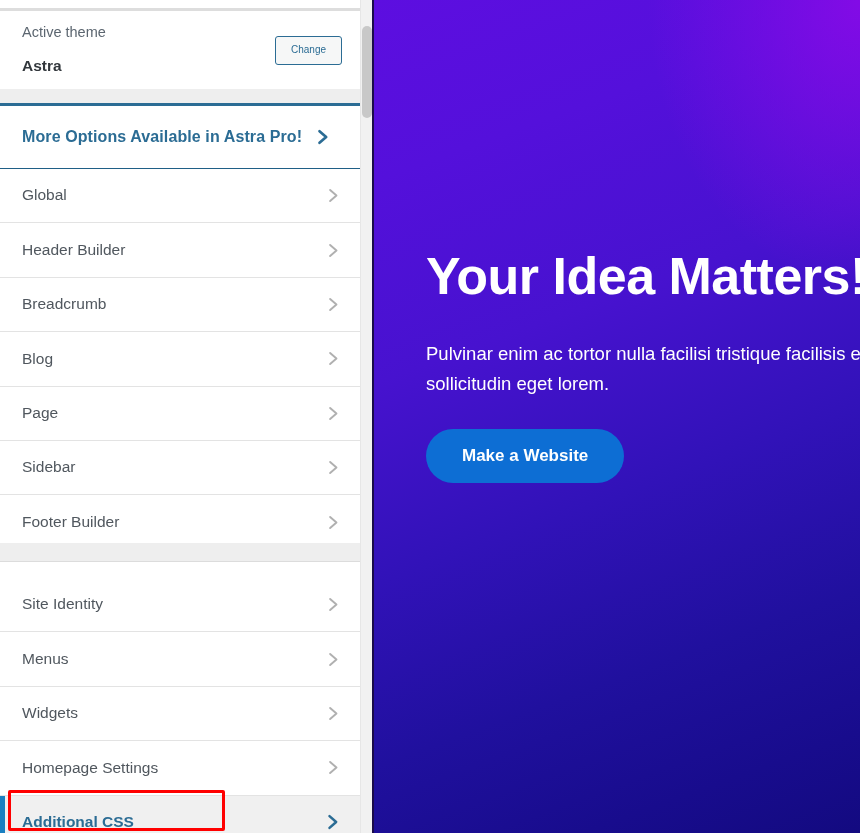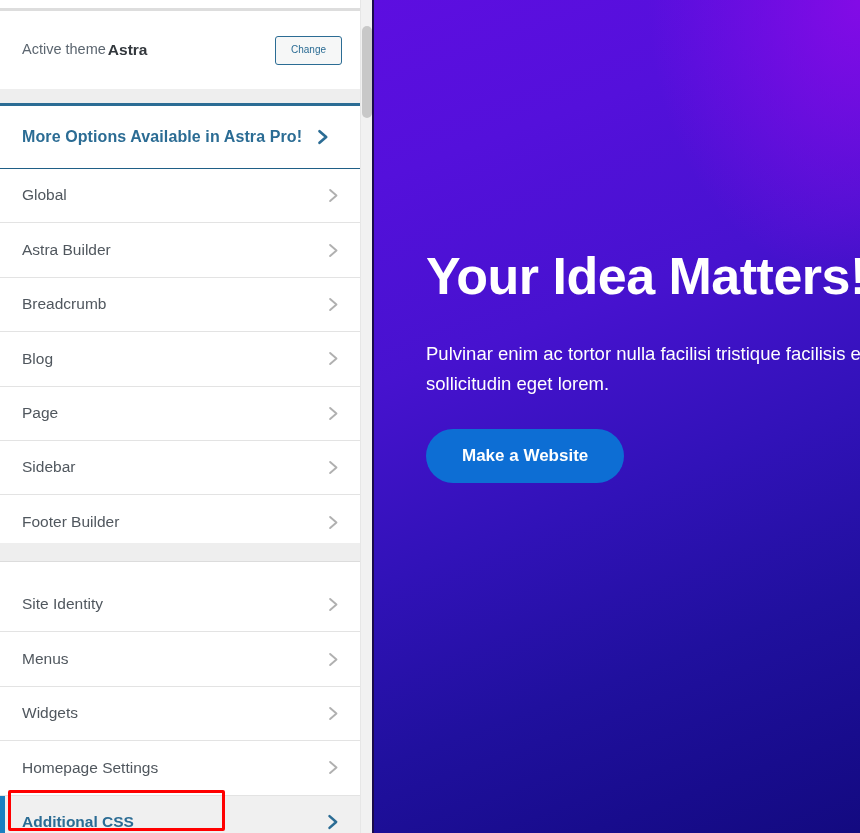--- a/index.html
+++ b/index.html
@@ -47,21 +47,21 @@
     top: 11px;
     left: 0;
     width: 360px;
     height: 78px;
     background: #ffffff;
     display: flex;
     align-items: center;
     justify-content: space-between;
     padding: 0 18px 0 22px;
   }
-  .theme-meta { display: flex; flex-direction: row; gap: 2px; }
+  .theme-meta { display: flex; flex-direction: column; gap: 14px; }
   .theme-label {
     font-size: 14.5px;
     color: #5c6670;
     line-height: 1.35;
   }
   .theme-name {
     font-size: 15.5px;
     font-weight: bold;
     color: #32373c;
     line-height: 1.35;
@@ -294,21 +294,21 @@
     <div class="section-list group-a">
       <div class="section-row">
         <span class="row-label">Global</span>
         <span class="chev">
           <svg width="19" height="19" viewBox="0 0 24 24" fill="none" stroke="#b0b0b0" stroke-width="2.4" stroke-linecap="round" stroke-linejoin="round">
             <polyline points="9 5 17 12 9 19"></polyline>
             </svg>
         </span>
       </div>
       <div class="section-row">
-        <span class="row-label">Astra Builder</span>
+        <span class="row-label">Header Builder</span>
         <span class="chev">
           <svg width="19" height="19" viewBox="0 0 24 24" fill="none" stroke="#b0b0b0" stroke-width="2.4" stroke-linecap="round" stroke-linejoin="round">
             <polyline points="9 5 17 12 9 19"></polyline>
             </svg>
         </span>
       </div>
       <div class="section-row">
         <span class="row-label">Breadcrumb</span>
         <span class="chev">
           <svg width="19" height="19" viewBox="0 0 24 24" fill="none" stroke="#b0b0b0" stroke-width="2.4" stroke-linecap="round" stroke-linejoin="round">

